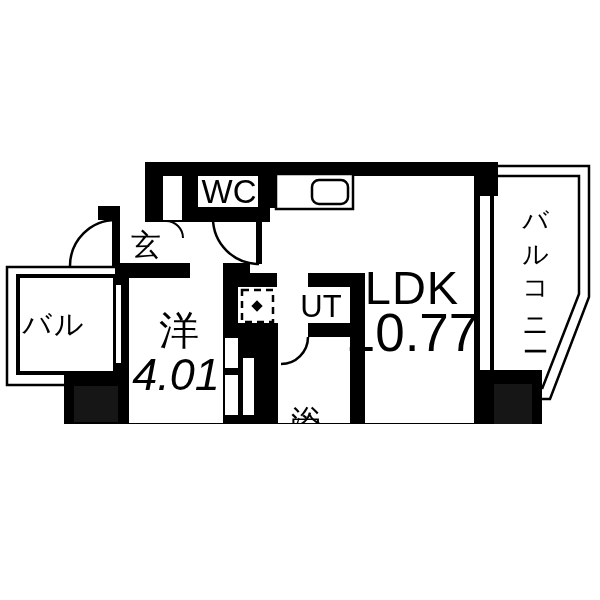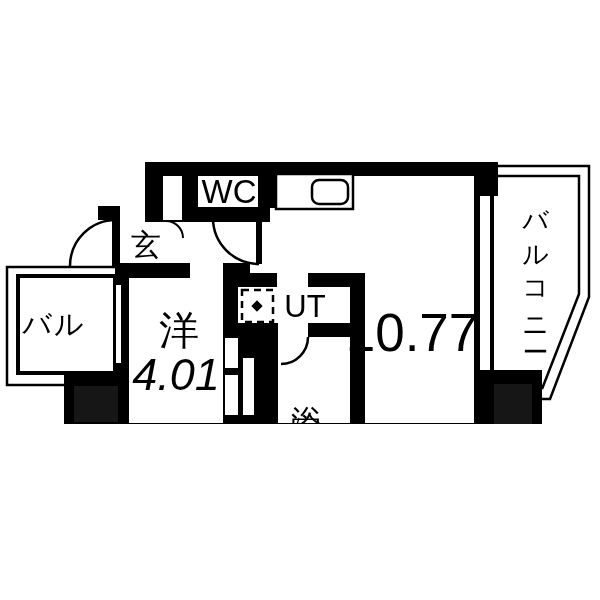--- a/index.html
+++ b/index.html
@@ -7,21 +7,21 @@
         font-family:"Liberation Sans","DejaVu Sans",sans-serif;}
   .plan svg{position:absolute;left:0;top:0;}
   .lbl{position:absolute;color:#000;transform:translate(-50%,-50%);white-space:nowrap;
        line-height:1;z-index:10;}
   .lbl.vert{writing-mode:vertical-rl;text-orientation:upright;transform:translate(-50%,-50%);}
   .wc    {left:229px;top:191px;font-size:33px;}
   .gen   {left:146px;top:245px;font-size:30px;}
   .balL  {left:54px; top:324px;font-size:29px;letter-spacing:2px;}
   .yo    {left:179px;top:330px;font-size:40px;}
   .yoVal {left:176px;top:374px;font-size:45px;font-style:italic;}
-  .ut    {left:305px;top:306px;font-size:31px;}
+  .ut    {left:321px;top:306px;font-size:31px;}
   .bath  {left:306px;top:388px;font-size:30px;letter-spacing:6px;}
   .ldk   {left:412px;top:287px;font-size:47px;letter-spacing:1px;}
   .ldkVal{left:412px;top:332px;font-size:53px;}
   .balR  {left:536px;top:268px;font-size:26px;letter-spacing:7px;}
 </style>
 </head>
 <body>
 
 <div class="plan">
 
@@ -85,15 +85,16 @@
     <rect x="253" y="302" width="8" height="8" fill="#000" transform="rotate(45 257 306)"></rect>
   </svg>
 
   <div class="lbl wc">WC</div>
   <div class="lbl gen">玄</div>
   <div class="lbl balL">バル</div>
   <div class="lbl yo">洋</div>
   <div class="lbl yoVal">4.01</div>
   <div class="lbl ut">UT</div>
   <div class="lbl vert bath">浴室</div>
+  <div class="lbl ldk">LDK</div>
   <div class="lbl ldkVal">10.77</div>
   <div class="lbl vert balR">バルコニー</div>
 </div>
 
 </body></html>

